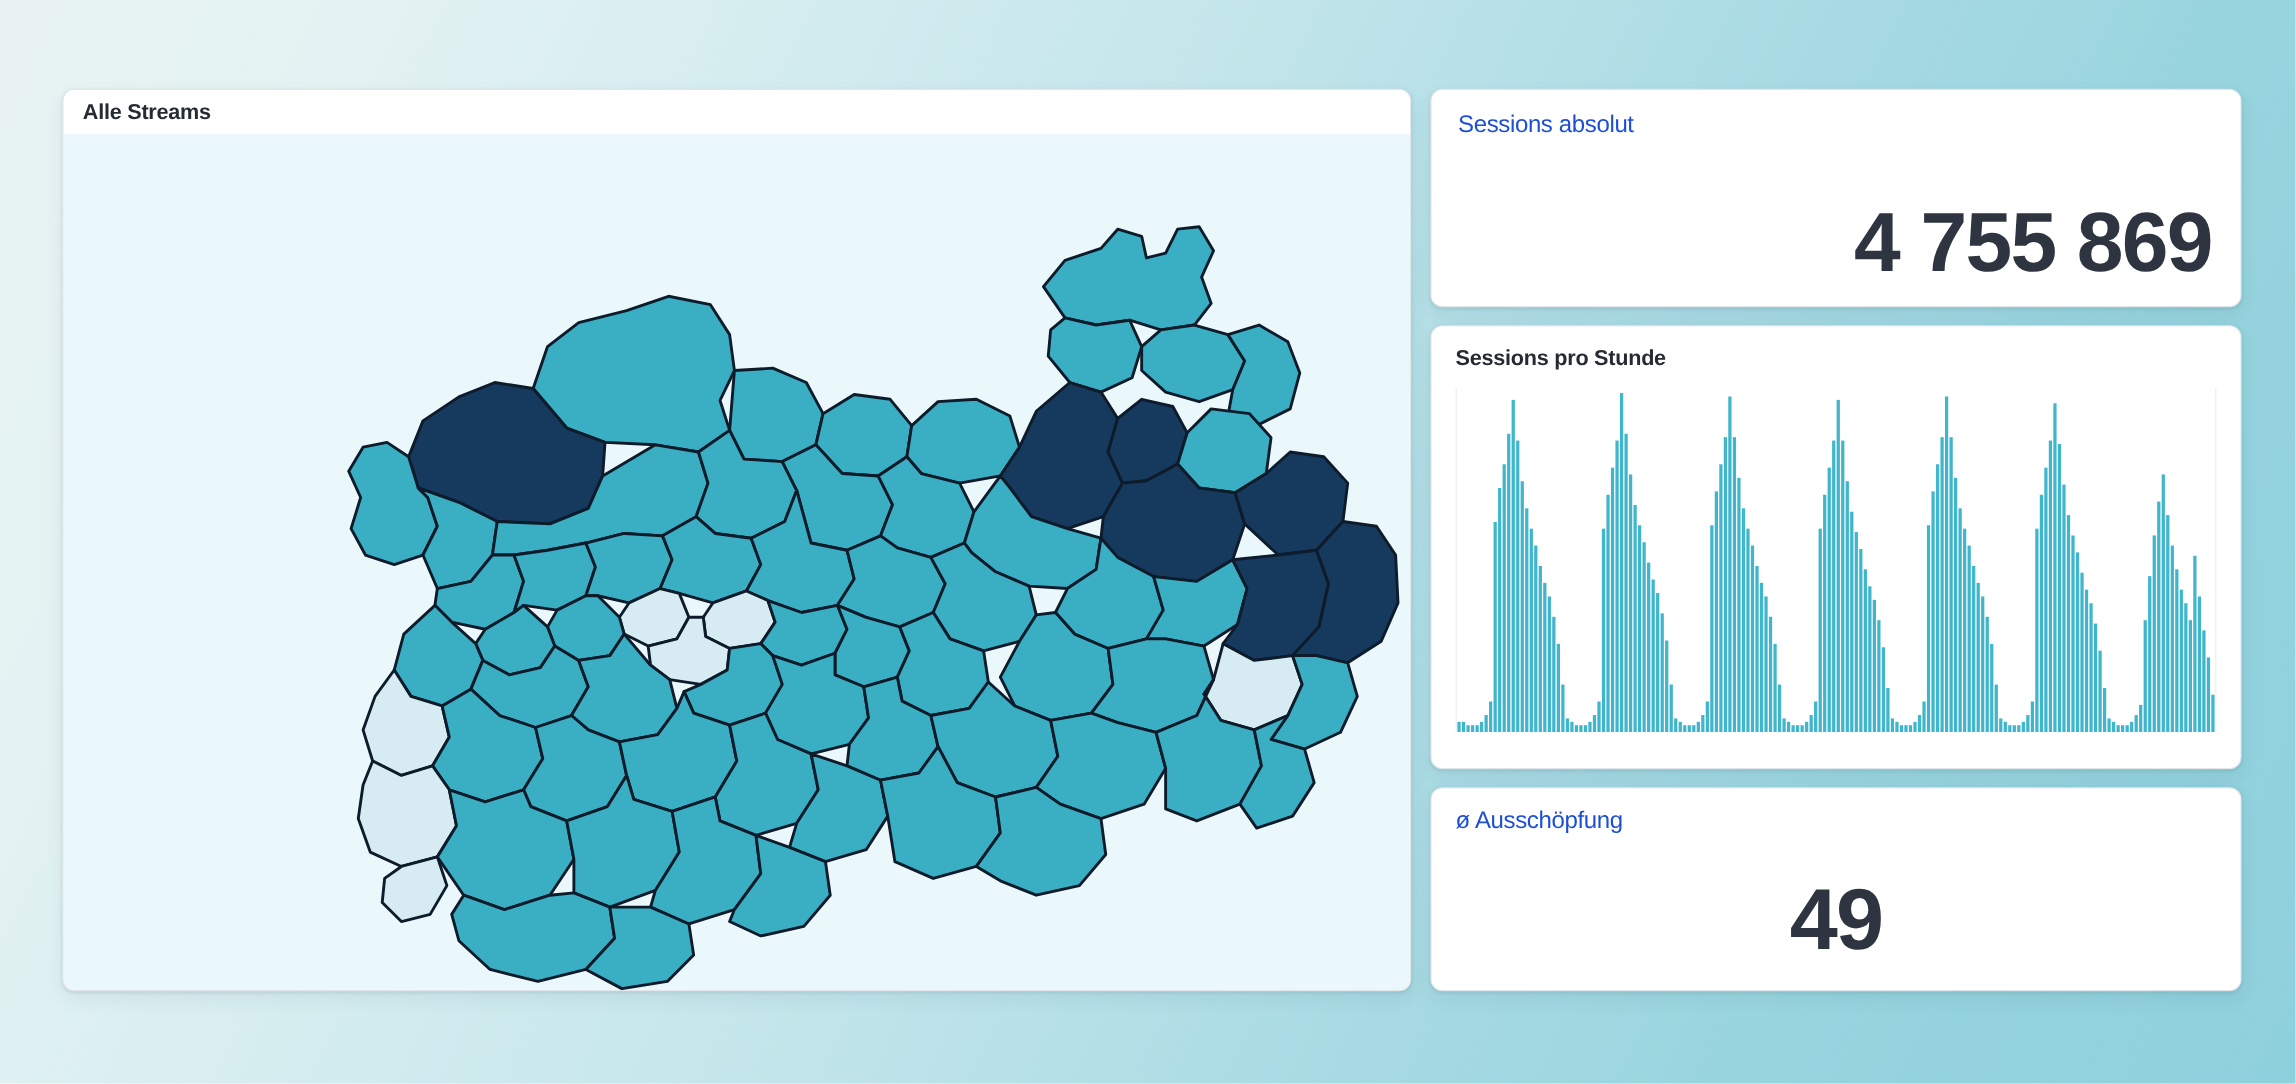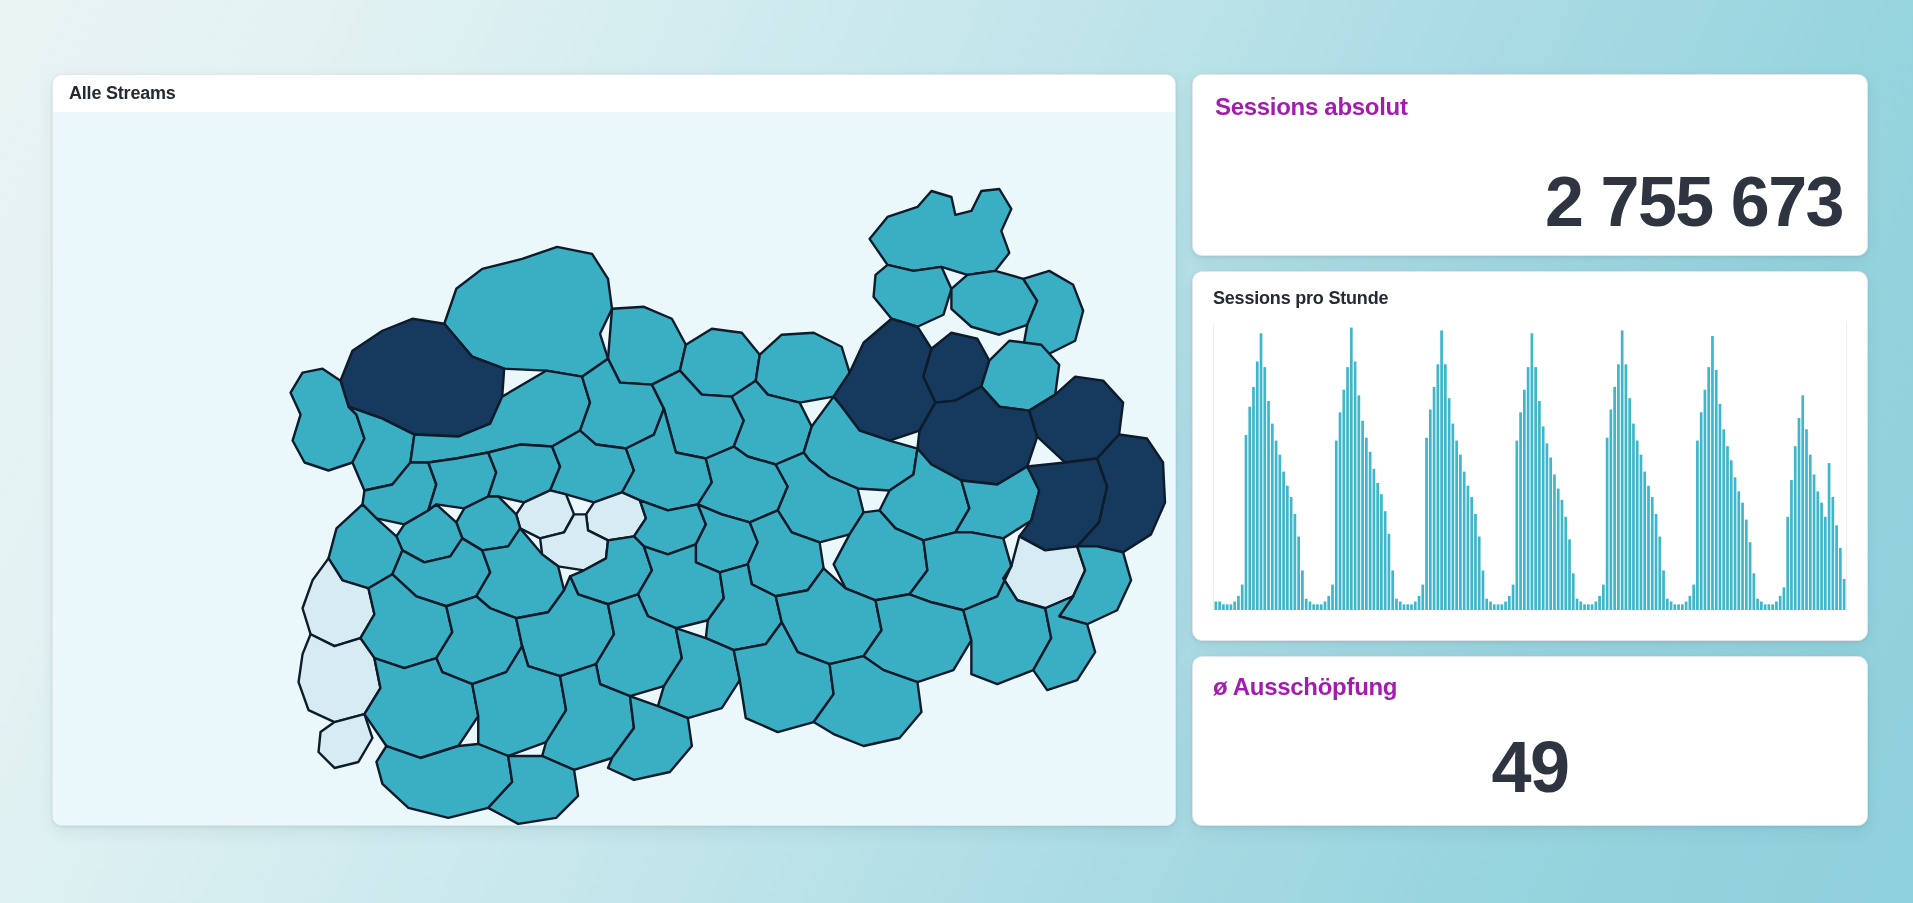--- a/index.html
+++ b/index.html
@@ -49,23 +49,23 @@
 
   .card-title {
     font-size: 19px;
     font-weight: bold;
     color: #242b33;
     letter-spacing: -0.2px;
     white-space: nowrap;
   }
 
   .kpi-title {
-    font-size: 24px;
-    font-weight: bold;
-    color: #a21caf;
+    font-size: 20px;
+    font-weight: normal;
+    color: #1d4ed8;
     letter-spacing: -0.3px;
     white-space: nowrap;
   }
 
   .kpi-value {
     font-size: 68px;
     font-weight: bold;
     color: #2e3440;
     letter-spacing: -1.5px;
     line-height: 1;
@@ -313,21 +313,21 @@
 
         </g>
       </svg>
     </div>
   </section>
 
   <div id="right-col">
 
     <section class="card" id="sessions-abs-card">
       <span class="kpi-title">Sessions absolut</span>
-      <span class="kpi-value">2 755 673</span>
+      <span class="kpi-value">4 755 869</span>
     </section>
 
     <section class="card" id="sessions-hour-card">
       <span class="card-title">Sessions pro Stunde</span>
       <div id="chart-area">
         <svg id="hour-chart" viewBox="0 0 640 250" preserveAspectRatio="none">
             <rect x="0.53" y="242.62" width="2.74" height="7.38" fill="#3fb6cb"></rect>
             <rect x="4.34" y="242.62" width="2.74" height="7.38" fill="#3fb6cb"></rect>
             <rect x="8.15" y="245.08" width="2.74" height="4.92" fill="#3fb6cb"></rect>
             <rect x="11.96" y="245.08" width="2.74" height="4.92" fill="#3fb6cb"></rect>

